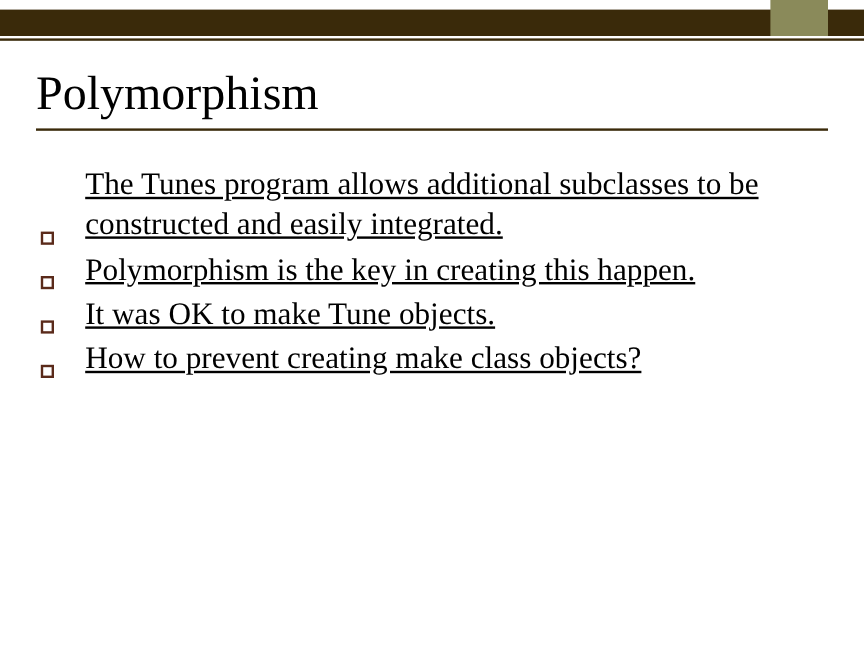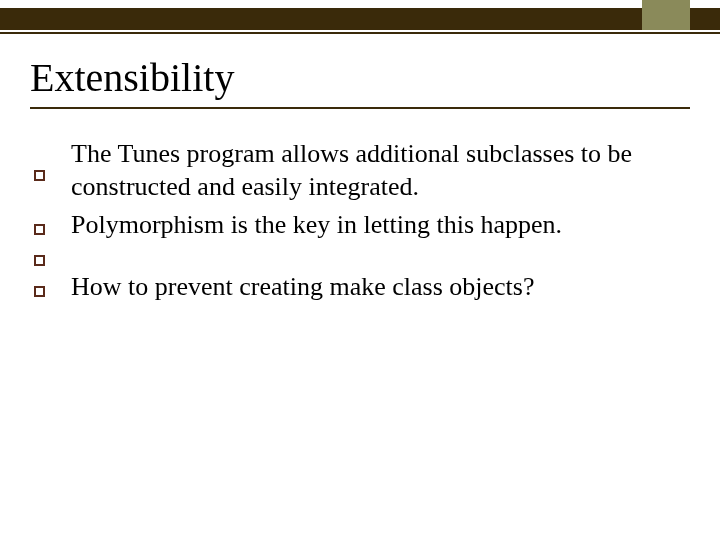--- a/index.html
+++ b/index.html
@@ -52,22 +52,23 @@
     background: #3a2a0a;
     width: 660px;
     margin-bottom: 28px;
   }
   .bullets {
     list-style: none;
     padding-left: 4px;
   }
   .bullets li {
     display: flex;
-    align-items: center;
+    align-items: flex-end;
     margin-bottom: 4px;
+    text-decoration: underline;
   }
   .bullet-marker {
     width: 11px;
     height: 11px;
     border: 2px solid #5a2a1a;
     margin-top: 10px;
     margin-right: 26px;
     flex-shrink: 0;
   }
   .bullet-text {
@@ -77,32 +78,33 @@
   }
 </style>
 </head>
 <body>
 
 <div class="top-bar"></div>
 <div class="accent-square"></div>
 <div class="thin-line"></div>
 
 <div class="content">
-  <h1 class="title">Extensibility</h1>
+  <h1 class="title">Polymorphism</h1>
   <div class="title-underline"></div>
   <ul class="bullets">
     <li>
       <span class="bullet-marker"></span>
       <span class="bullet-text">The Tunes program allows additional subclasses to be constructed and easily integrated.</span>
     </li>
     <li>
       <span class="bullet-marker"></span>
-      <span class="bullet-text">Polymorphism is the key in letting this happen.</span>
+      <span class="bullet-text">Polymorphism is the key in creating this happen.</span>
     </li>
     <li>
       <span class="bullet-marker"></span>
+      <span class="bullet-text">It was OK to make Tune objects.</span>
     </li>
     <li>
       <span class="bullet-marker"></span>
       <span class="bullet-text">How to prevent creating make class objects?</span>
     </li>
   </ul>
 </div>
 
 </body></html>

